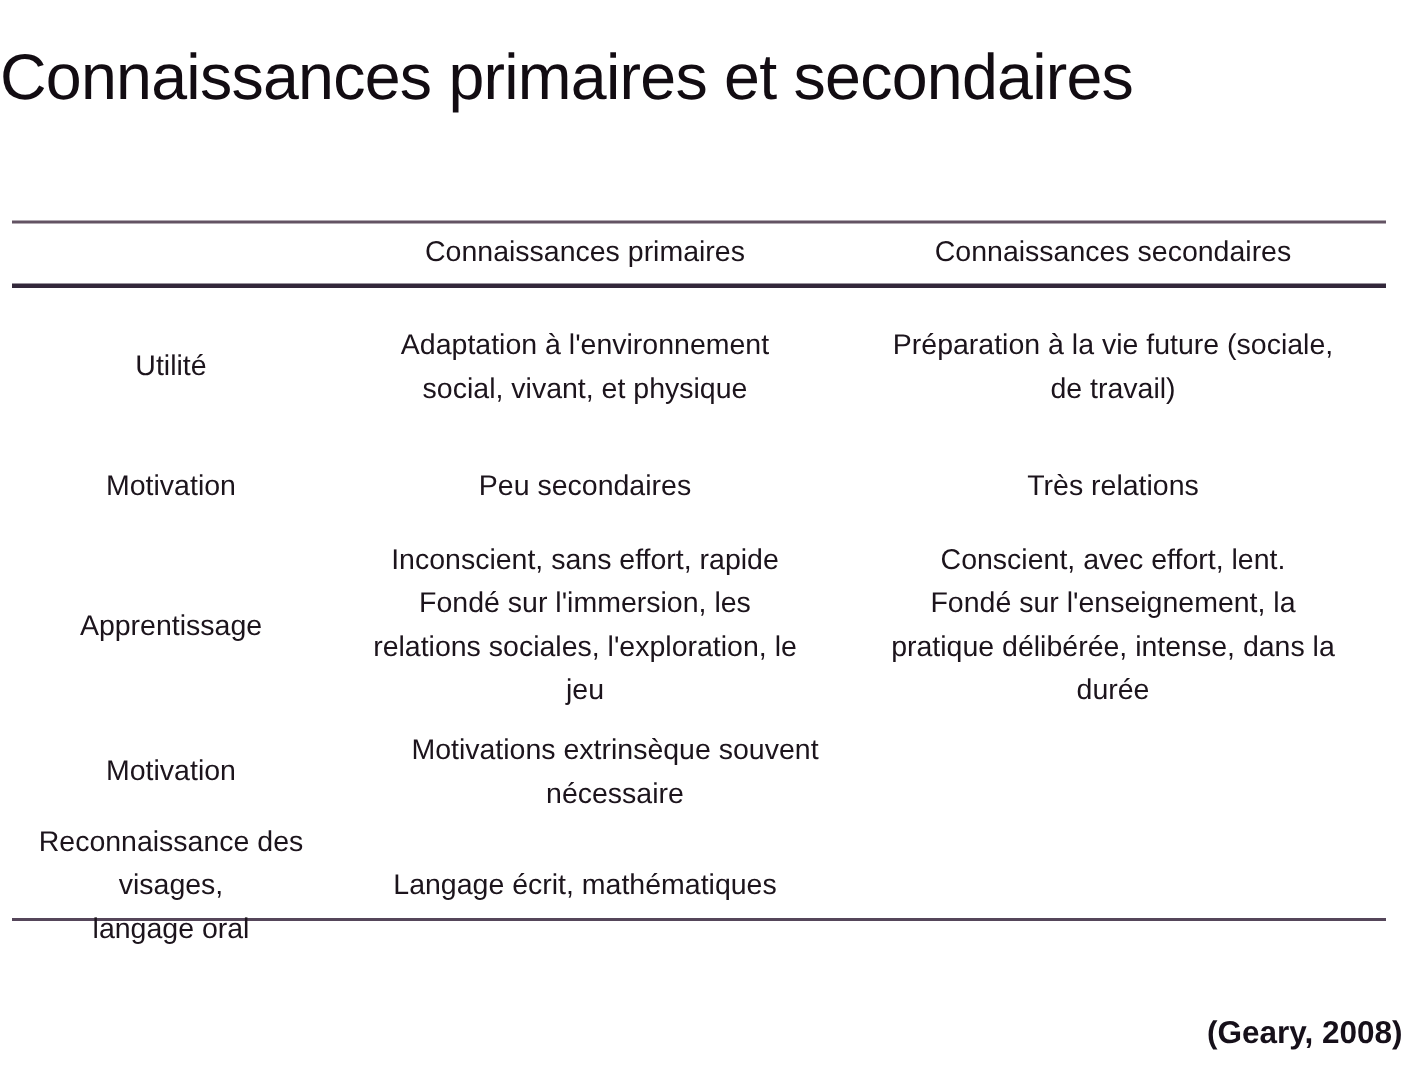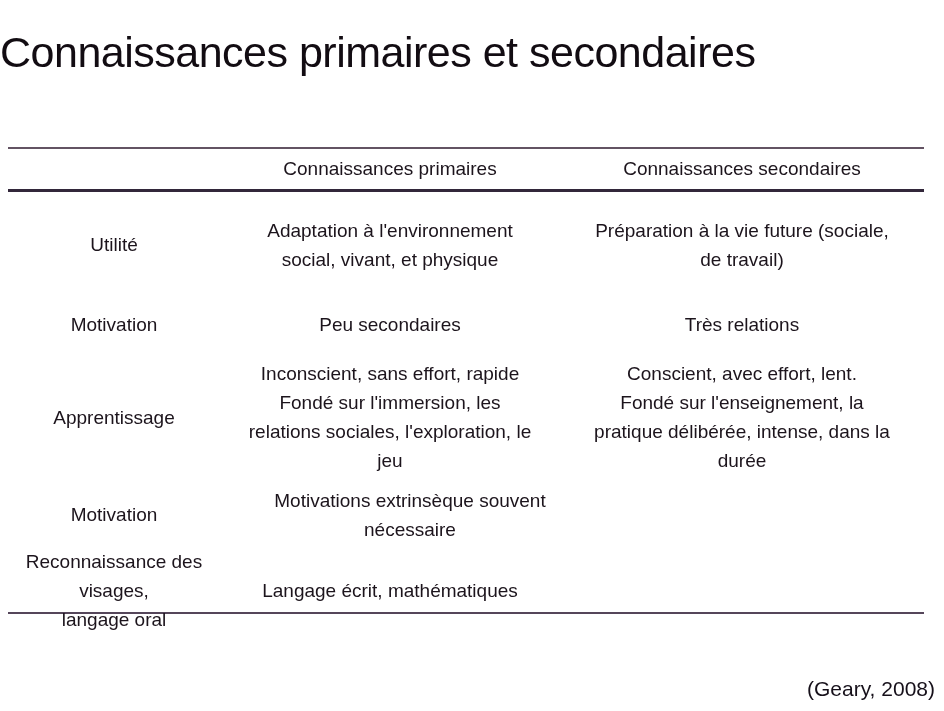--- a/index.html
+++ b/index.html
@@ -63,20 +63,21 @@
     font-size: 19px;
     line-height: 22px;
   }
   .citation {
     position: absolute;
     top: 676px;
     right: 9px;
     font-size: 21px;
     line-height: 26px;
     color: #16101a;
+    font-weight: bold;
   }
 </style>
 </head>
 <body>
 
 <div class="slide">
 
   <div class="slide-title">Connaissances primaires et secondaires</div>
 
   <div class="ctable">

